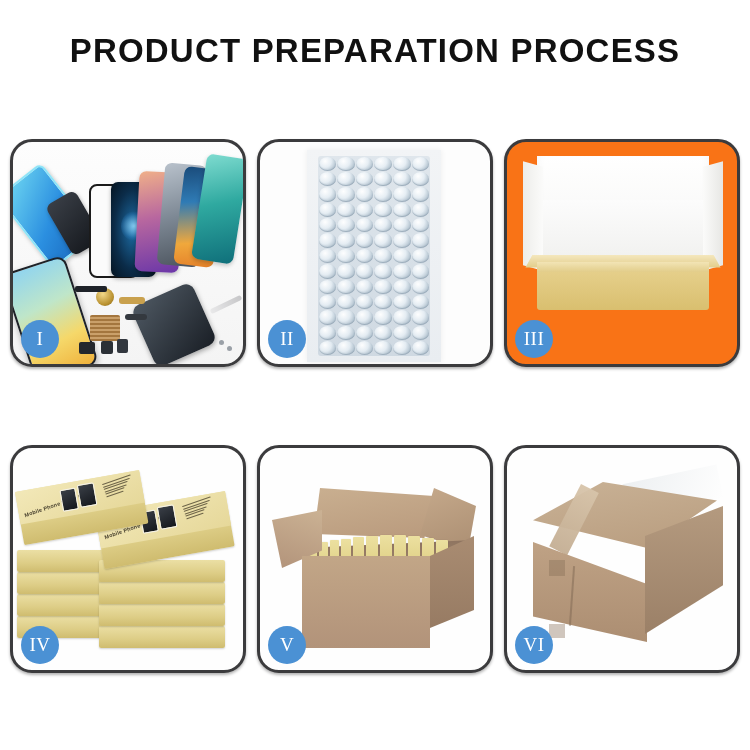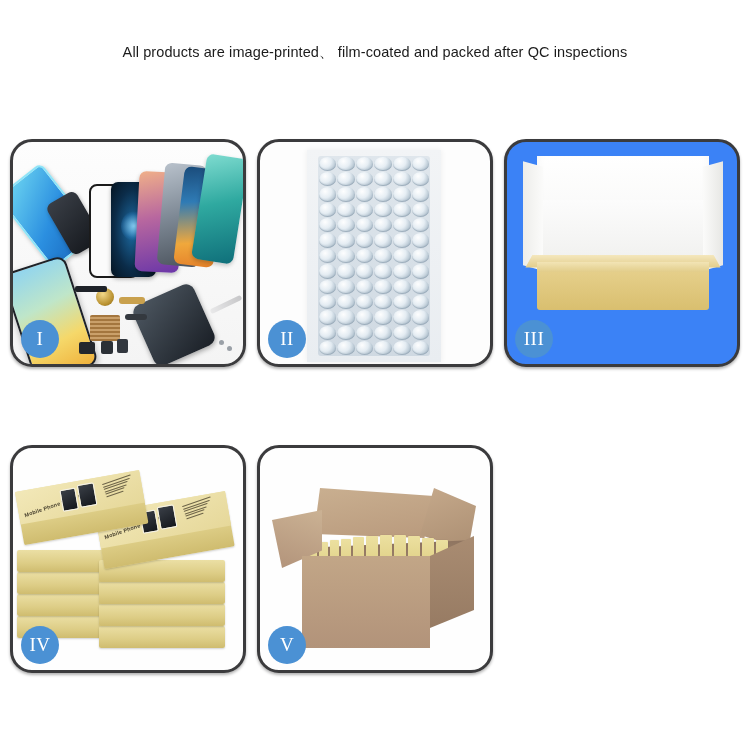--- a/index.html
+++ b/index.html
@@ -143,21 +143,21 @@
     grid-template-rows:repeat(13,1fr);
     background:linear-gradient(180deg,#dfe6ec 0%,#cfd9e2 100%);
     border-radius:3px;overflow:hidden;
   }
   .bub{
     background:radial-gradient(circle at 36% 30%,rgba(255,255,255,.97) 0%,rgba(232,240,246,.8) 42%,rgba(168,186,200,.85) 78%,rgba(140,160,176,.9) 100%);
     border-radius:50%;margin:.5px;box-shadow:inset 0 -1px 1px rgba(120,140,158,.5);
   }
 
   
-  .p3{background:#3b82f6;text-decoration:underline;}
+  .p3{background:#f97316;text-decoration:underline;}
   .lid3{
     position:absolute;left:30px;top:14px;width:172px;height:120px;
     background:linear-gradient(180deg,#ffffff 0%,#f3f3f1 100%);
     box-shadow:inset 0 -6px 10px rgba(0,0,0,.05);
   }
   .lid3:before{
     content:"";position:absolute;left:-14px;top:8px;width:20px;height:104px;
     background:linear-gradient(90deg,#ededea,#fbfbfa);transform:skewY(16deg);
   }
   .lid3:after{
@@ -294,21 +294,21 @@
     background:linear-gradient(120deg,rgba(235,238,240,.9),rgba(250,250,250,0));
     transform:rotate(-12deg);
   }
 </style>
 </head>
 <body>
 
 <div class="page">
 
   <div class="header">
-    <div class="subtitle">All products are image-printed、 film-coated and packed after QC inspections</div>
+    <div class="title">PRODUCT PREPARATION PROCESS</div>
   </div>
 
   <div class="grid">
 
     <div class="panel p1">
       <div class="scene">
         <div class="ph blue-adh"></div>
         <div class="ph dark-small"></div>
         <div class="ph glass"></div>
         <div class="ph jelly"></div>
@@ -493,15 +493,28 @@
             <div class="ybox" style="left: 114px; top: 4px; width: 12px; height: 42px;"></div>
             <div class="ybox" style="left: 128px; top: 6px; width: 12px; height: 40px;"></div>
           </div>
         <div class="c5flapleft"></div>
         <div class="c5body"></div>
         <div class="c5side"></div>
       </div>
       <div class="badge">V</div>
     </div>
 
+    <div class="panel p6">
+      <div class="scene">
+        <div class="c6shadow"></div>
+        <div class="c6top"></div>
+        <div class="c6tape"></div>
+        <div class="c6front"></div>
+        <div class="c6side"></div>
+        <div class="c6seam"></div>
+        <div class="c6tab1"></div>
+        <div class="c6tab2"></div>
+      </div>
+      <div class="badge">VI</div>
+    </div>
 
   </div>
 </div>
 
 </body></html>

